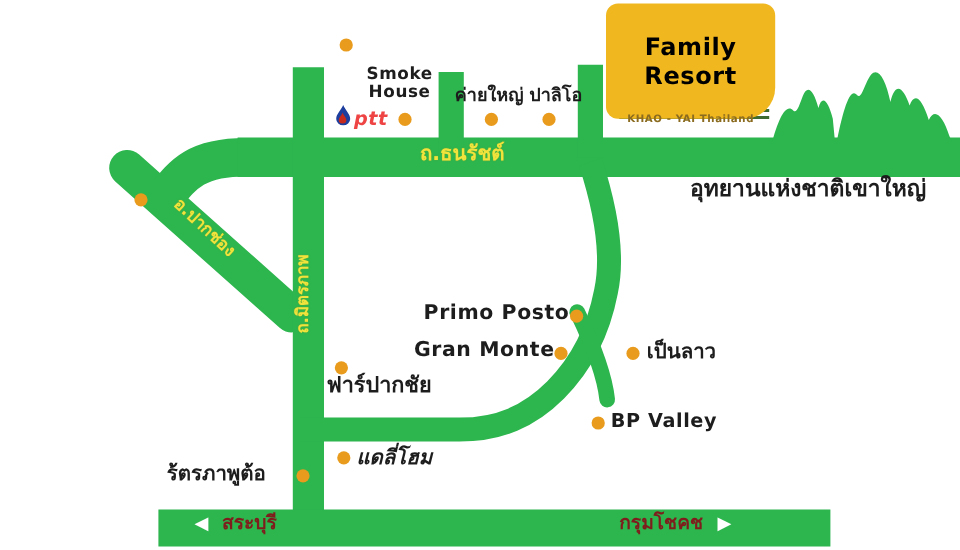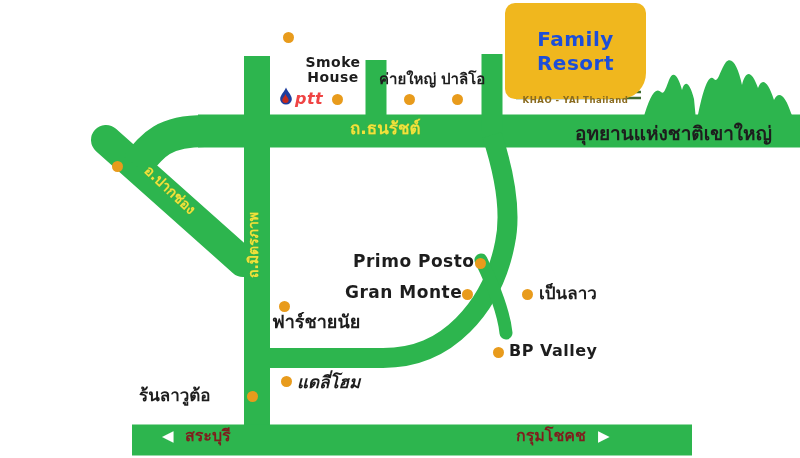--- a/index.html
+++ b/index.html
@@ -20,21 +20,21 @@
   .arrow{color:#ffffff;font-weight:bold;}
   .dot{
     position:absolute;width:11px;height:11px;border-radius:50%;
     background:#E89B1C;
   }
   .sign{
     position:absolute;left:505px;top:3px;width:141px;height:96px;
     background:#F0B71E;border-radius:10px 10px 26px 10px;
     text-align:center;box-sizing:border-box;padding-top:24px;
   }
-  .sign .t{color:#1d4ed8;font-weight:bold;font-size:20px;letter-spacing:0.5px;}
+  .sign .t{color:#000000;font-weight:bold;font-size:20px;letter-spacing:0.5px;}
   .sign .s{color:#8A6B1F;font-weight:bold;font-size:8.5px;margin-top:20px;letter-spacing:0.5px;}
   .ptt-word{
     position:absolute;left:295px;top:89px;color:#ef4444;
     font-weight:bold;font-style:italic;font-size:16px;letter-spacing:0.5px;
   }
   .pre{white-space:pre-line;text-align:center;}
 </style>
 </head>
 <body>
 
@@ -69,41 +69,41 @@
 
   <div class="lbl roadlbl" style="left:350px;top:120px;font-size:17px;">ถ.ธนรัชต์</div>
   <div class="lbl roadlbl" style="left:253px;top:245px;font-size:14px;transform:translate(-50%,-50%) rotate(-90deg);">ถ.มิตรภาพ</div>
   <div class="lbl roadlbl" style="left:170px;top:190px;font-size:14px;transform:translate(-50%,-50%) rotate(43deg);">อ.ปากช่อง</div>
 
   <span class="lbl arrow" style="left:162px;top:429px;font-size:15px;">◀</span>
   <span class="lbl dirlbl" style="left:185px;top:428px;font-size:16px;">สระบุรี</span>
   <span class="lbl dirlbl" style="left:516px;top:428px;font-size:16px;">กรุมโชคช</span>
   <span class="lbl arrow" style="left:598px;top:429px;font-size:15px;">▶</span>
 
-  <div class="lbl" style="left:575px;top:124px;font-size:19px;">อุทยานแห่งชาติเขาใหญ่</div>
+  <div class="lbl" style="left:575px;top:148px;font-size:19px;">อุทยานแห่งชาติเขาใหญ่</div>
 
   <div class="lbl hand pre" style="left:293px;top:55px;width:80px;font-size:14px;">Smoke
 House</div>
 
   <svg style="position:absolute;left:279px;top:87px;" width="14" height="18" viewBox="0 0 13 17">
     <path d="M6.5,0.5 C8,4.5 12,7.5 12,11.5 a5.5,5 0 1,1 -11,0 C1,7.5 5,4.5 6.5,0.5 Z" fill="#1E3E9E"></path>
     <path d="M6,6.5 C6.8,8.8 9,10.3 9,12.3 a3,2.8 0 1,1 -6,0 C3,10.3 5.2,8.8 6,6.5 Z" fill="#C62A1C"></path>
   </svg>
   <span class="ptt-word">ptt</span>
 
   <div class="lbl" style="left:379px;top:72px;font-size:15px;">ค่ายใหญ่</div>
   <div class="lbl" style="left:441px;top:72px;font-size:15px;">ปาลิโอ</div>
 
 
   <div class="lbl hand" style="left:345px;top:284px;font-size:17px;">Gran Monte</div>
   <div class="lbl hand" style="left:353px;top:253px;font-size:17px;">Primo Posto</div>
   <div class="lbl" style="left:539px;top:285px;font-size:17px;">เป็นลาว</div>
-  <div class="lbl" style="left:272px;top:313px;font-size:18px;">ฟาร์ชายนัย</div>
+  <div class="lbl" style="left:272px;top:313px;font-size:18px;">ฟาร์ปากชัย</div>
   <div class="lbl hand" style="left:509px;top:343px;font-size:16px;">BP Valley</div>
-  <div class="lbl" style="left:139px;top:387px;font-size:17px;">ร้นลาวูต้อ</div>
+  <div class="lbl" style="left:139px;top:387px;font-size:17px;">ร้ตรภาพูต้อ</div>
   <div class="lbl" style="left:297px;top:374px;font-size:17px;font-style:italic;">แดลี่โฮม</div>
 
   <div class="dot" style="left:283px;top:32px;"></div>
   <div class="dot" style="left:332px;top:94px;"></div>
   <div class="dot" style="left:404px;top:94px;"></div>
   <div class="dot" style="left:452px;top:94px;"></div>
   <div class="dot" style="left:112px;top:161px;"></div>
   <div class="dot" style="left:475px;top:258px;"></div>
   <div class="dot" style="left:462px;top:289px;"></div>
   <div class="dot" style="left:522px;top:289px;"></div>

